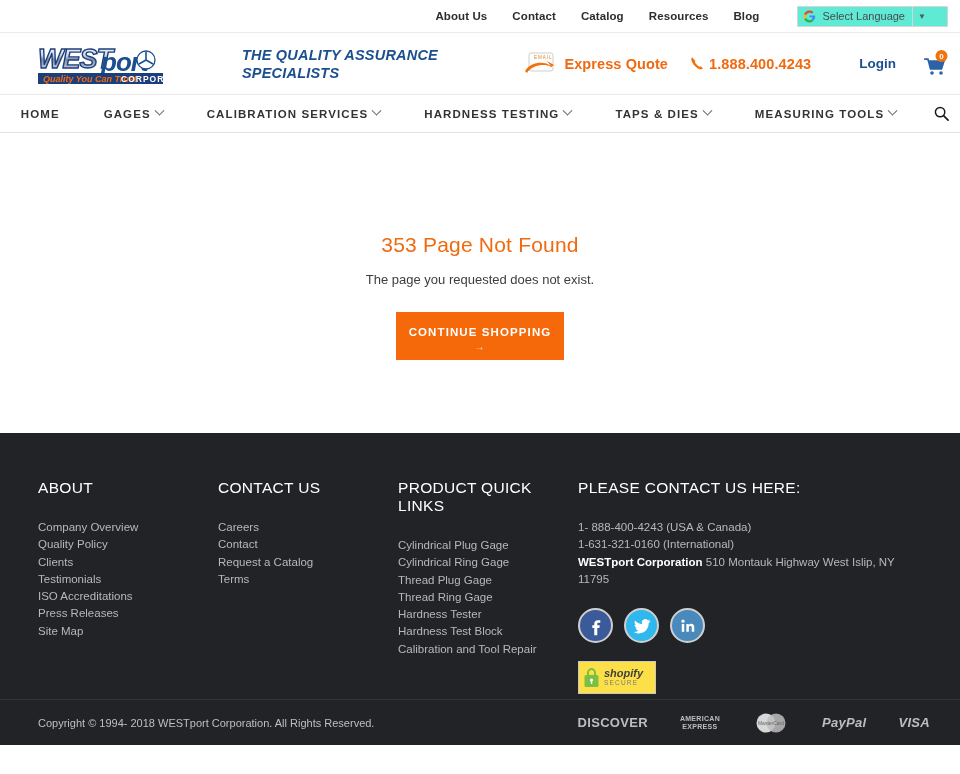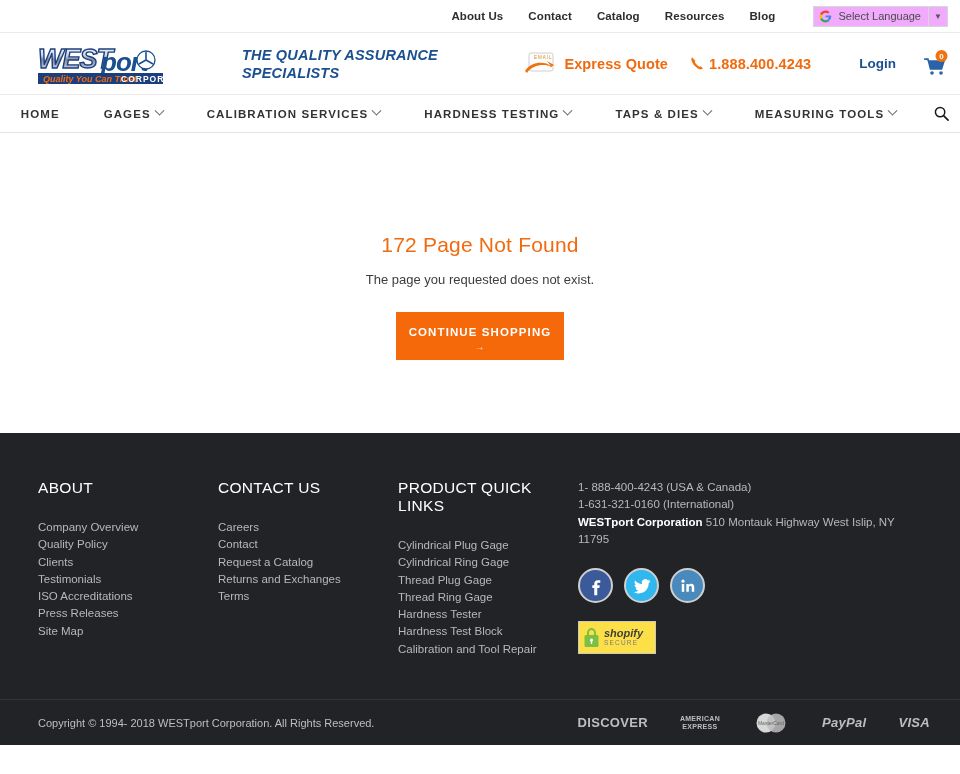--- a/index.html
+++ b/index.html
@@ -25,26 +25,26 @@
     font-size: 11.5px;
     font-weight: bold;
     color: #2d2d2d;
     text-decoration: none;
     letter-spacing: 0.1px;
   }
   .gtranslate {
     margin-left: 38px;
     height: 21px;
     border: 1px solid #d6d6d6;
-    background: #f0abfc;
+    background: #5eead4;
     display: flex;
     align-items: center;
     font-size: 11px;
     color: #4b4b4b;
-    padding: 0 0 0 5px;
+    padding: 0 16px 0 5px;
   }
   .g-logo {
     width: 13px; height: 13px;
     position: relative;
     margin-right: 6px;
     flex: none;
   }
   .gt-label { white-space: nowrap; padding-right: 7px; }
   .gt-sep { width: 1px; height: 100%; background: #d6d6d6; }
   .gt-arrow { width: 18px; text-align: center; font-size: 8px; color: #555; }
@@ -368,21 +368,21 @@
   </a>
   <button class="search-btn">
     <svg viewBox="0 0 16 16" width="15" height="15">
       <circle cx="6.5" cy="6.5" r="5" fill="none" stroke="#1a1a1a" stroke-width="1.6"></circle>
       <line x1="10.2" y1="10.2" x2="15" y2="15" stroke="#1a1a1a" stroke-width="1.8" stroke-linecap="round"></line>
     </svg>
   </button>
 </nav>
 
 <main class="main">
-  <h1 class="err-title">172 Page Not Found</h1>
+  <h1 class="err-title">353 Page Not Found</h1>
   <p class="err-sub">The page you requested does not exist.</p>
   <button class="cta">
     <span>CONTINUE SHOPPING</span>
     <span class="arrow">→</span>
   </button>
 </main>
 
 <footer class="footer">
 
   <div class="fcol">
@@ -394,36 +394,36 @@
     <a href="#" class="flink">ISO Accreditations</a>
     <a href="#" class="flink">Press Releases</a>
     <a href="#" class="flink">Site Map</a>
   </div>
 
   <div class="fcol">
     <div class="fhead">CONTACT US</div>
     <a href="#" class="flink">Careers</a>
     <a href="#" class="flink">Contact</a>
     <a href="#" class="flink">Request a Catalog</a>
-    <a href="#" class="flink">Returns and Exchanges</a>
     <a href="#" class="flink">Terms</a>
   </div>
 
   <div class="fcol">
     <div class="fhead">PRODUCT QUICK LINKS</div>
     <a href="#" class="flink">Cylindrical Plug Gage</a>
     <a href="#" class="flink">Cylindrical Ring Gage</a>
     <a href="#" class="flink">Thread Plug Gage</a>
     <a href="#" class="flink">Thread Ring Gage</a>
     <a href="#" class="flink">Hardness Tester</a>
     <a href="#" class="flink">Hardness Test Block</a>
     <a href="#" class="flink">Calibration and Tool Repair</a>
   </div>
 
   <div class="fcol">
+    <div class="fhead">PLEASE CONTACT US HERE:</div>
     <div class="fline">1- 888-400-4243 (USA &amp; Canada)</div>
     <div class="fline">1-631-321-0160 (International)</div>
     <div class="fline"><b>WESTport Corporation</b><span> 510 Montauk Highway West Islip, NY 11795</span></div>
 
     <div class="socials">
       <a href="#" class="soc soc-fb">
         <svg viewBox="0 0 24 24" width="22" height="22">
           <path fill="#ffffff" d="M14.5 8.5h2.2V5.6h-2.6c-2.6 0-4 1.5-4 3.9v1.6H8v3h2.1V22h3.3v-7.9h2.3l.4-3h-2.7V9.9c0-.9.3-1.4 1.1-1.4z"></path>
         </svg>
       </a>

